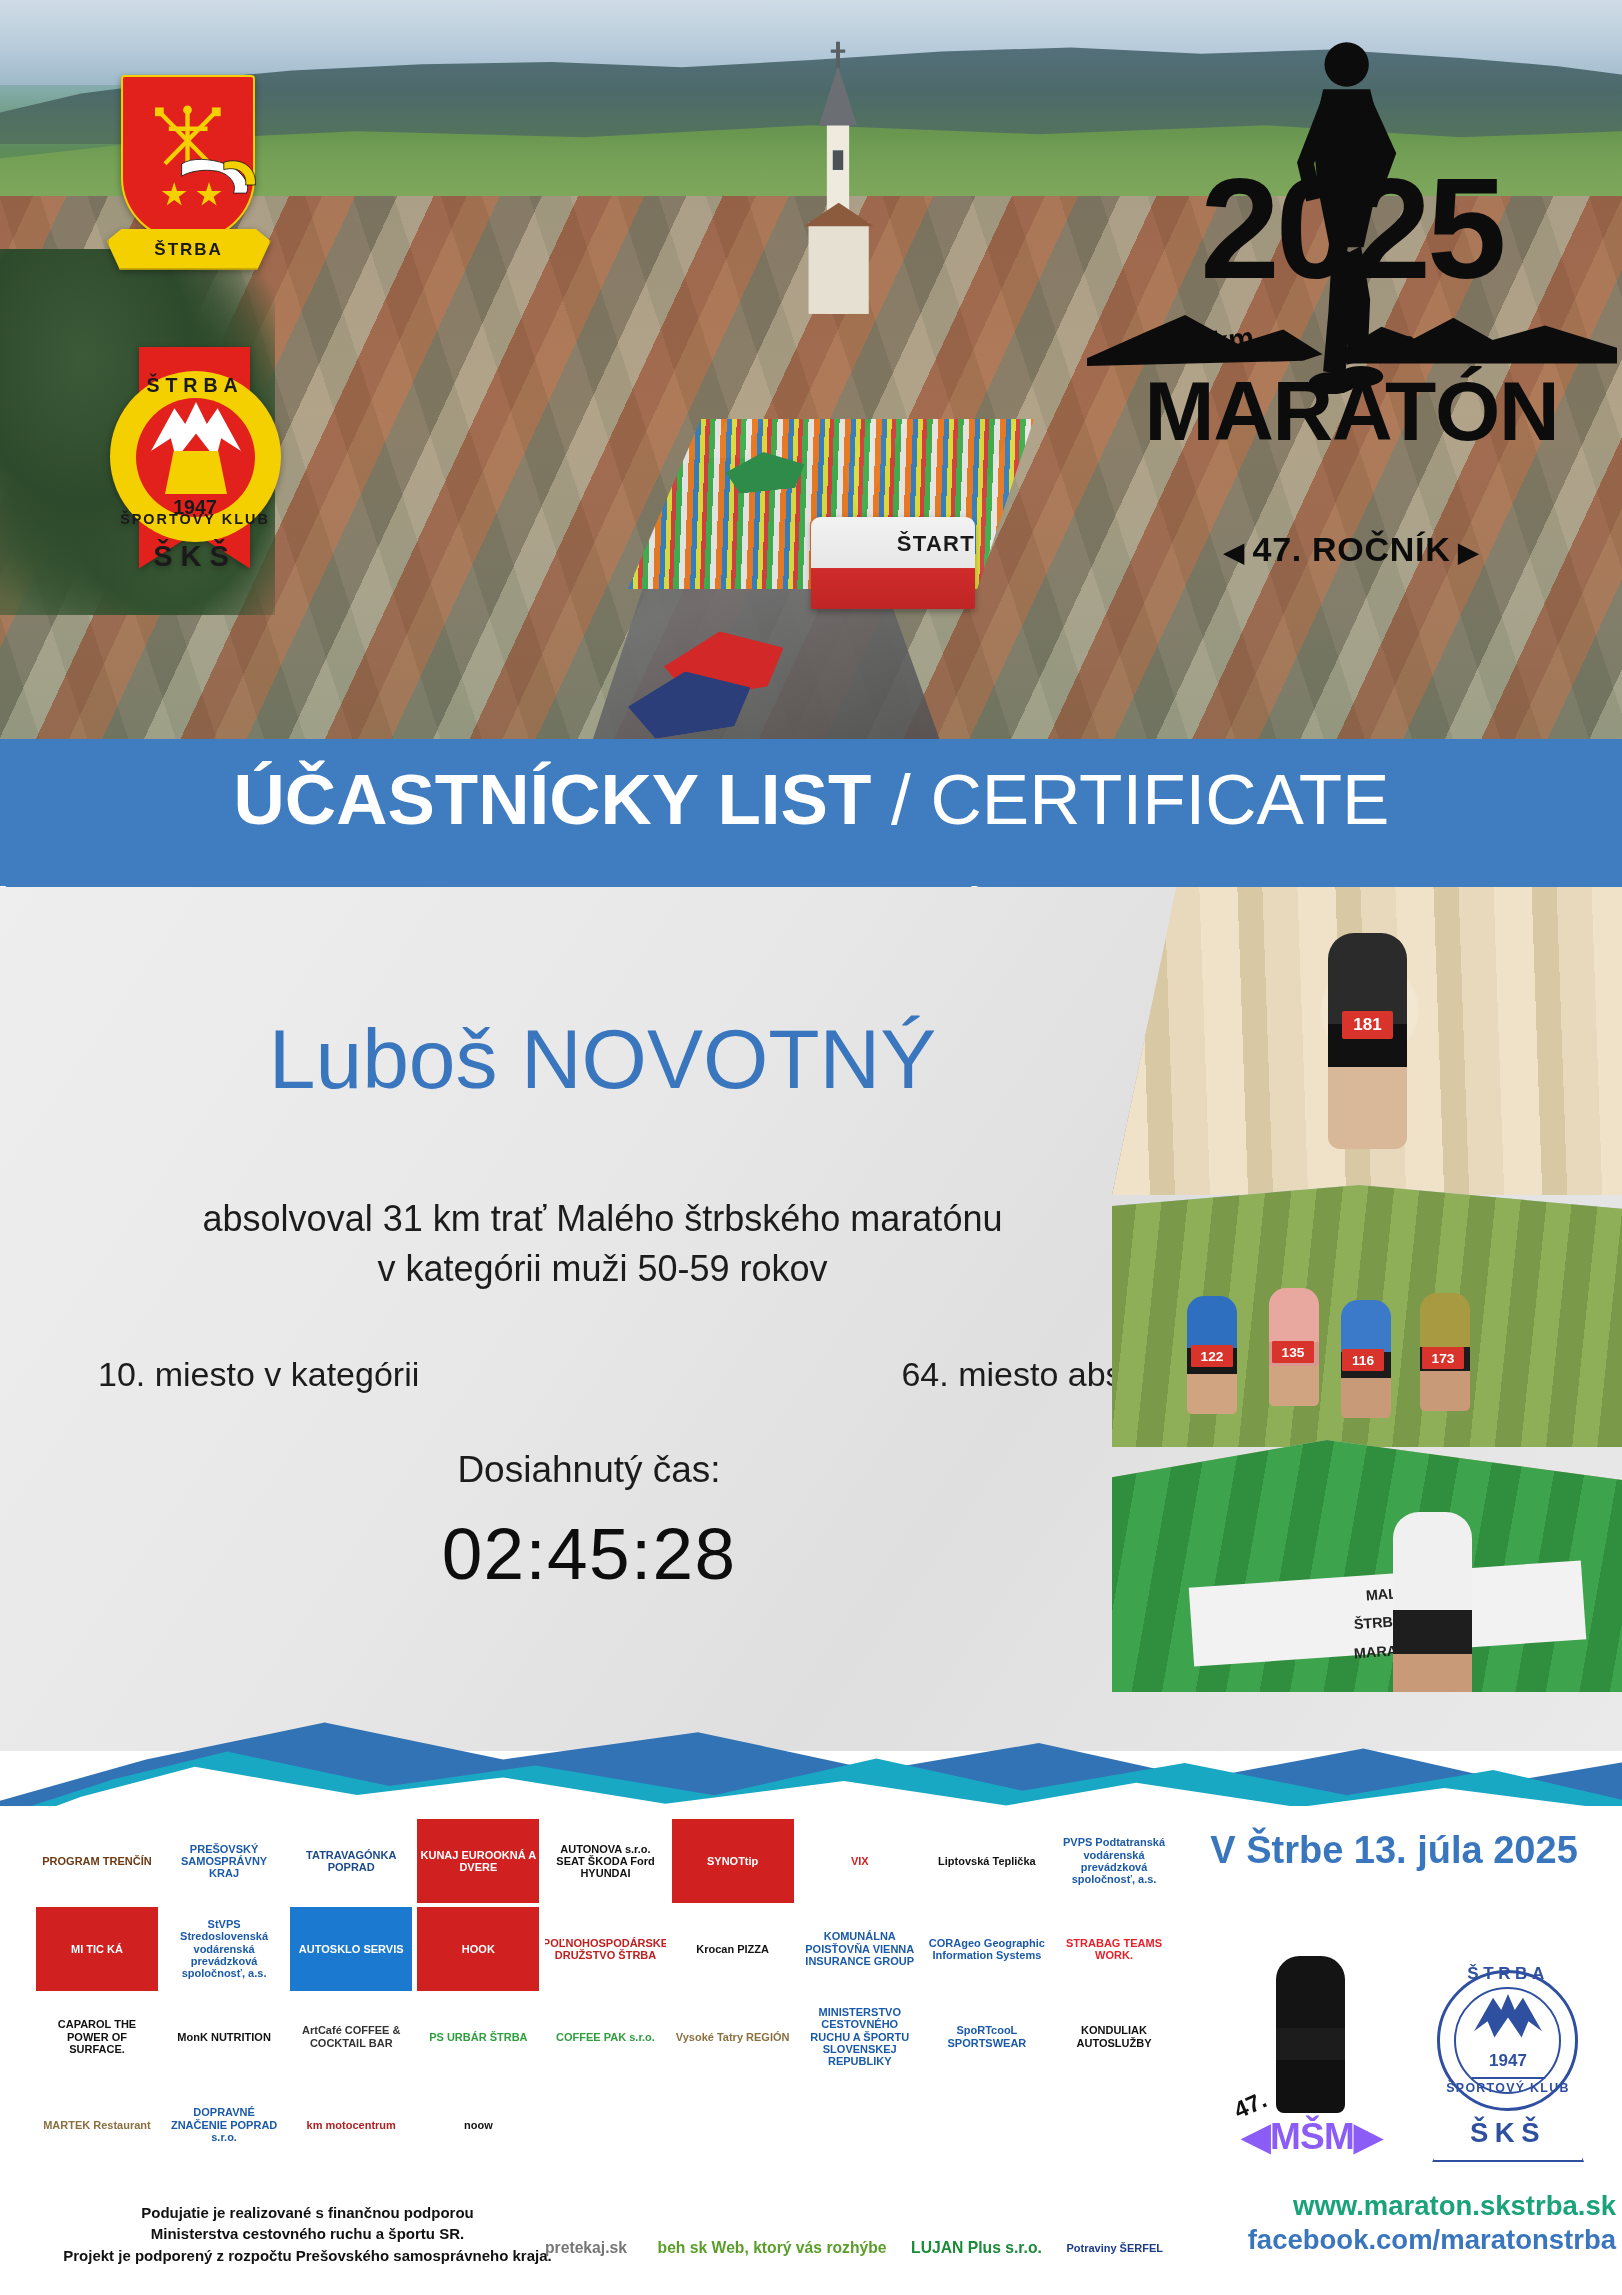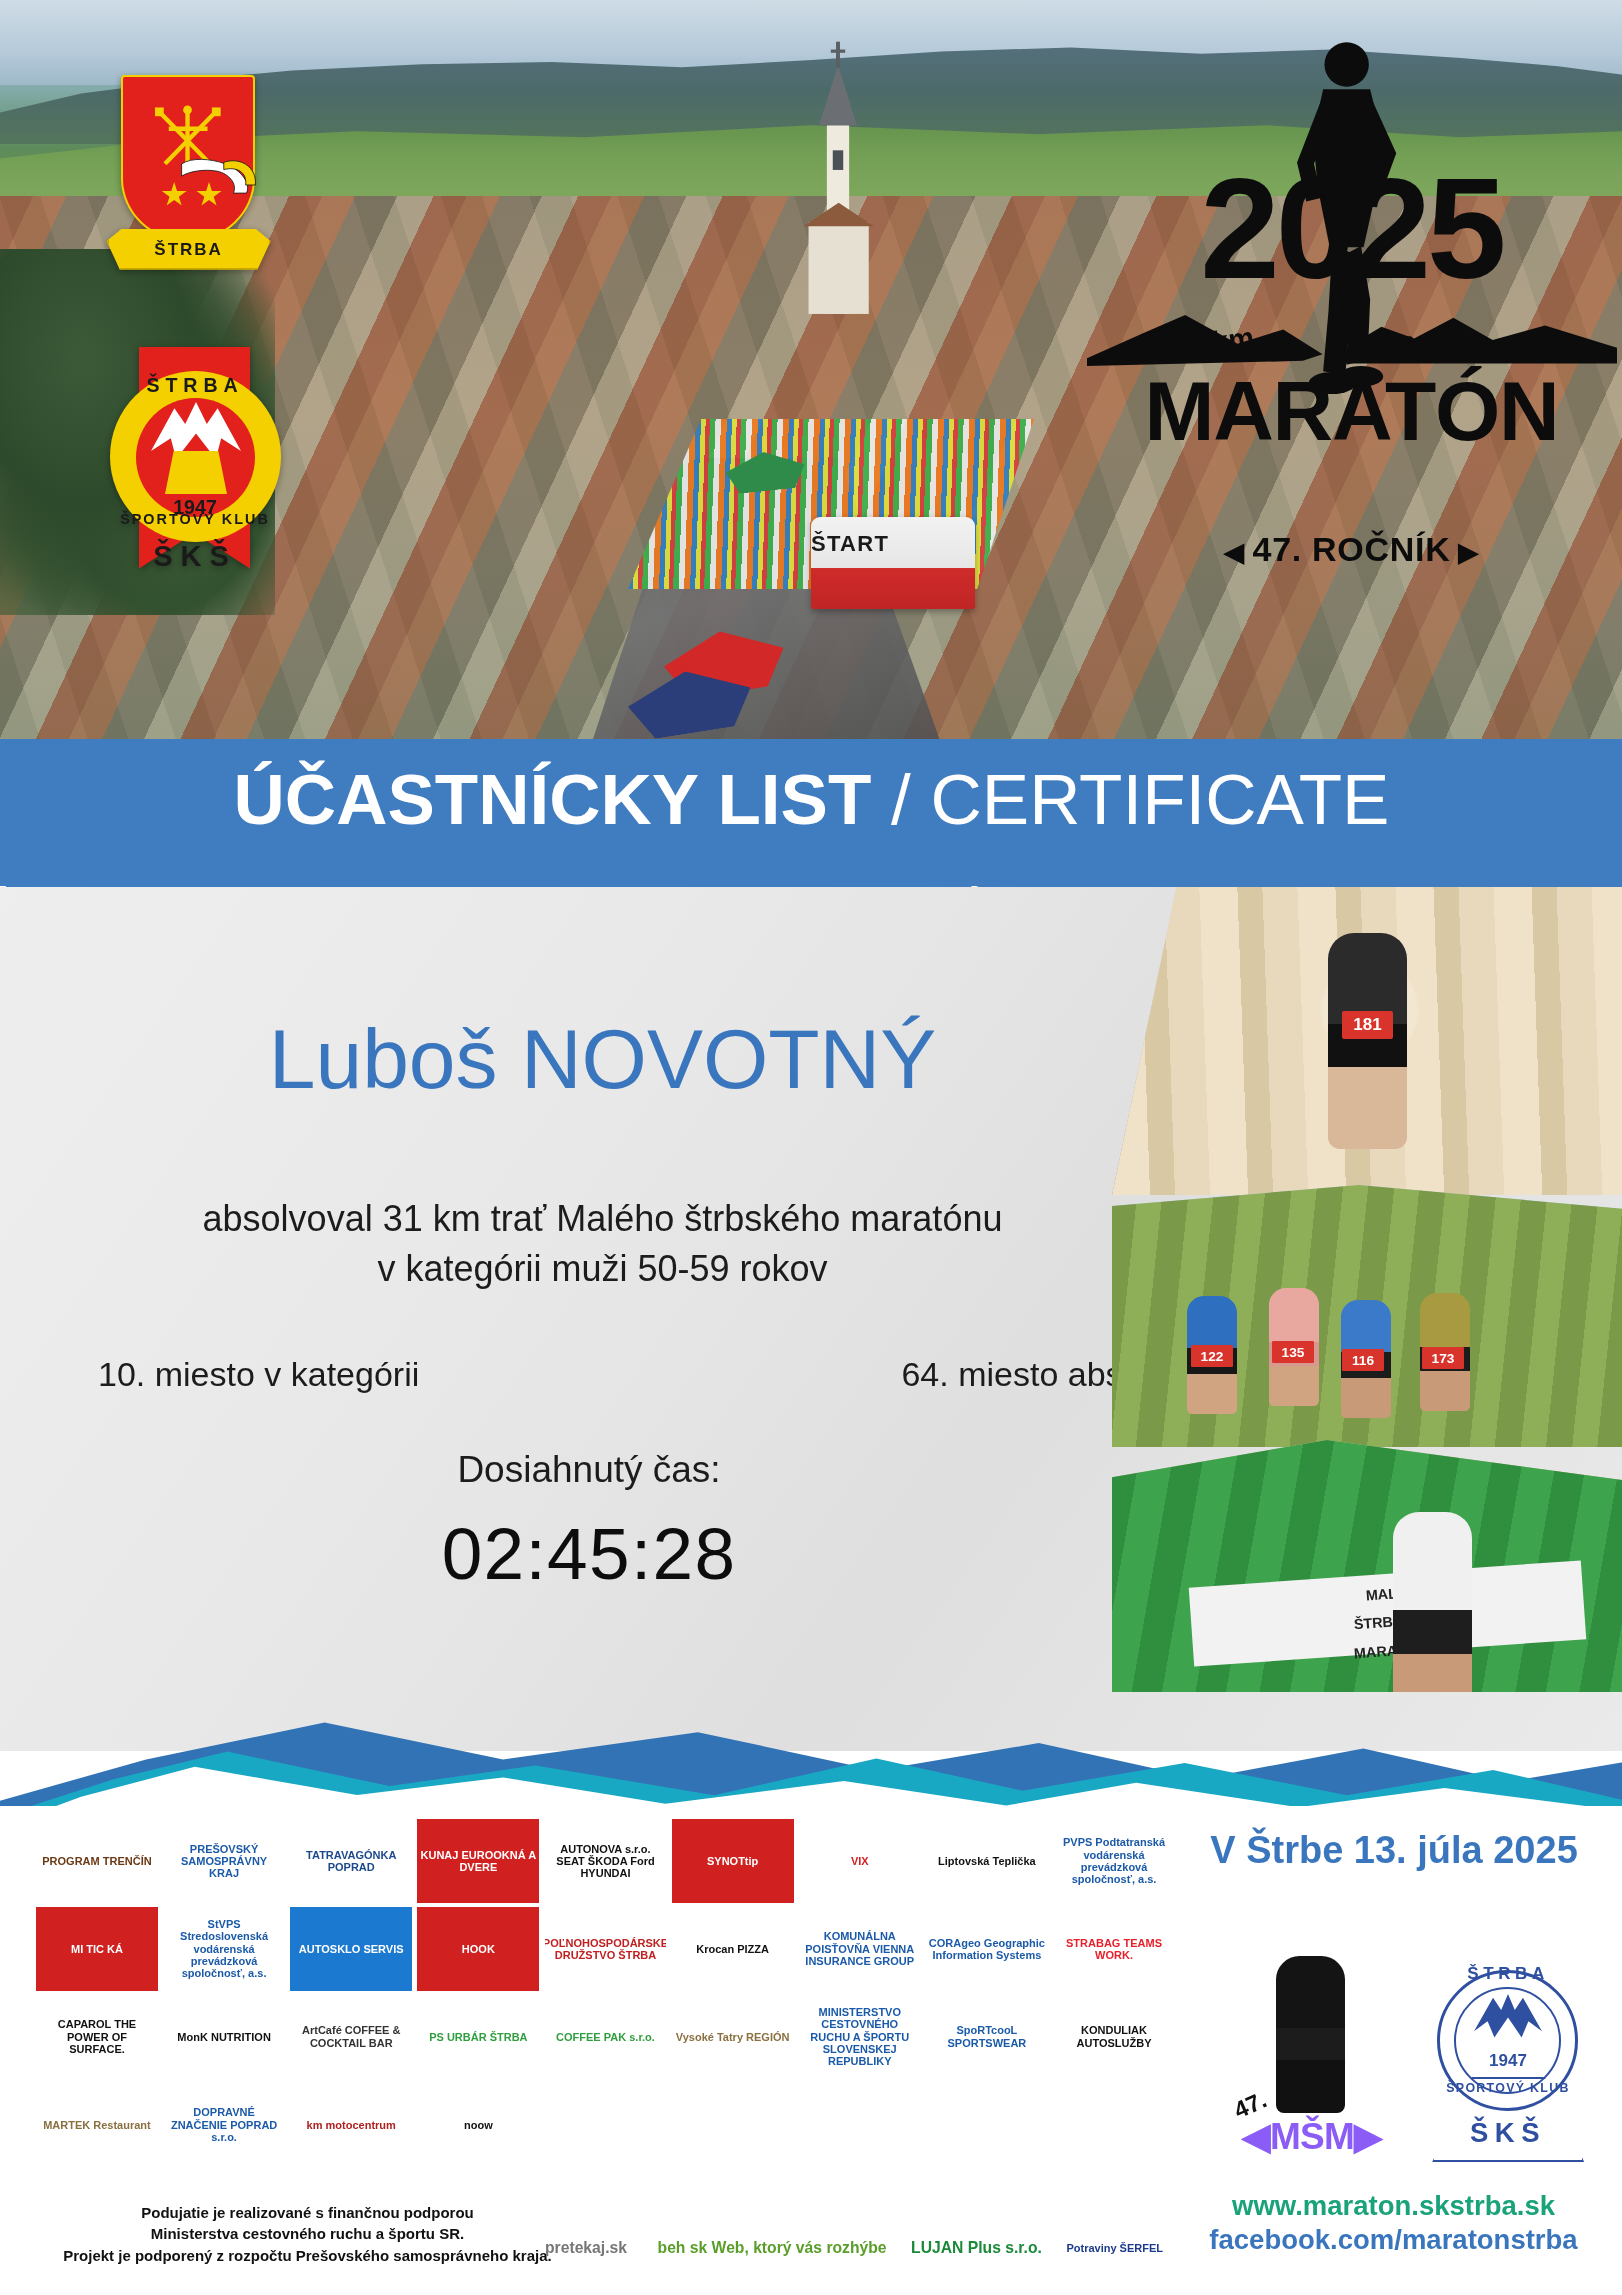--- a/index.html
+++ b/index.html
@@ -61,21 +61,21 @@
     opacity:.9;
     clip-path: polygon(18% 0%, 100% 0%, 86% 100%, 0% 100%);
   }
   .hero-arch {
     position:absolute; left:811px; top:517px; width:164px; height:92px;
     background: linear-gradient(180deg,#f2f2f2 0%,#e6e6e6 55%, #cf2b2b 56%, #c02525 100%);
     border-radius: 9.2px 9.2px 2.6px 2.6px;
     box-shadow: 0 2.6px 6.5px rgba(0,0,0,.3);
   }
   .hero-arch span {
-    position:absolute; left:0; right:0; top:14.4px; text-align:left;
+    position:absolute; left:0; right:0; top:14.4px; text-align:right;
     font-weight:700; font-size:22px; color:#1a1a1a; letter-spacing:1.3px;
   }
   .hero-tent-red {
     position:absolute; left:664px; top:631px; width:121px; height:62px;
     background:#d22828; transform: rotate(-9deg);
     clip-path: polygon(50% 0%,100% 42%,82% 100%,18% 100%,0% 42%);
   }
   .hero-tent-blue {
     position:absolute; left:628px; top:671px; width:124px; height:62px;
     background:#2c3e7a; transform: rotate(-9deg);
@@ -305,21 +305,21 @@
   .sp { width:100%; height:100%; display:flex; align-items:center; justify-content:center;
         text-align:center; font-size:11px; line-height:1.12; padding:2px; overflow:hidden; }
   .sp-b { font-weight:700; }
 
   .date {
     position:absolute; left:1178px; top:1829px; width:432px;
     text-align:center; font-size:38px; font-weight:700; color:#3a76bd;
     white-space:nowrap;
   }
   .urls {
-    position:absolute; left:1171px; top:2189px; width:445px; text-align:center;
+    position:absolute; left:1171px; top:2189px; width:445px; text-align:right;
   }
   .url1 { font-size:27.5px; font-weight:700; color:#1aa37a; line-height:1.22; }
   .url2 { font-size:27.5px; font-weight:700; color:#3a76bd; line-height:1.22; }
 
   .msm { position:absolute; left:1230px; top:1953px; width:164px; height:222px; }
   .msm-fig {
     position:absolute; left:46px; top:3.3px; width:69px; height:157px;
     background: linear-gradient(180deg,#141414 0 46%, #1c1c1c 46% 66%, #111 66% 100%);
     border-radius: 23.6px 23.6px 7.9px 7.9px;
   }

